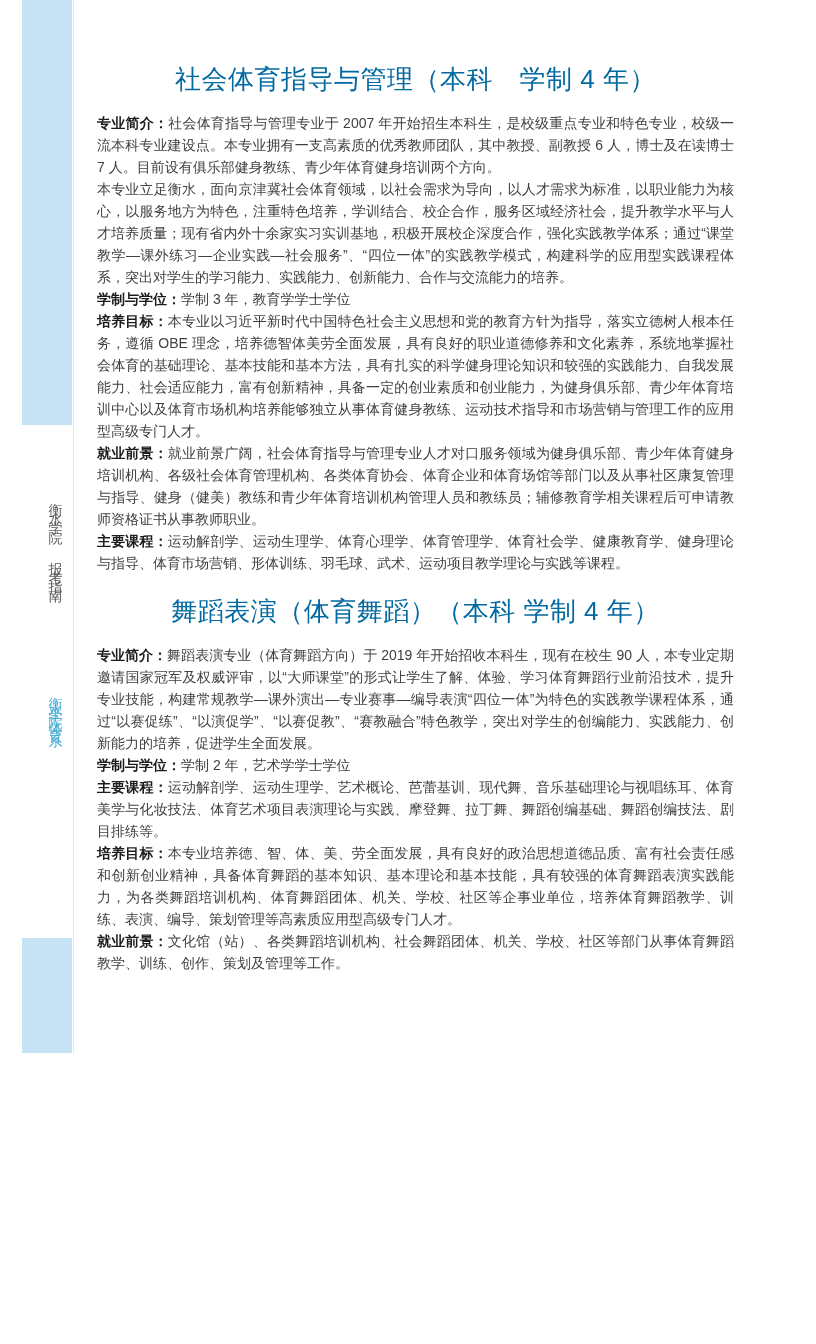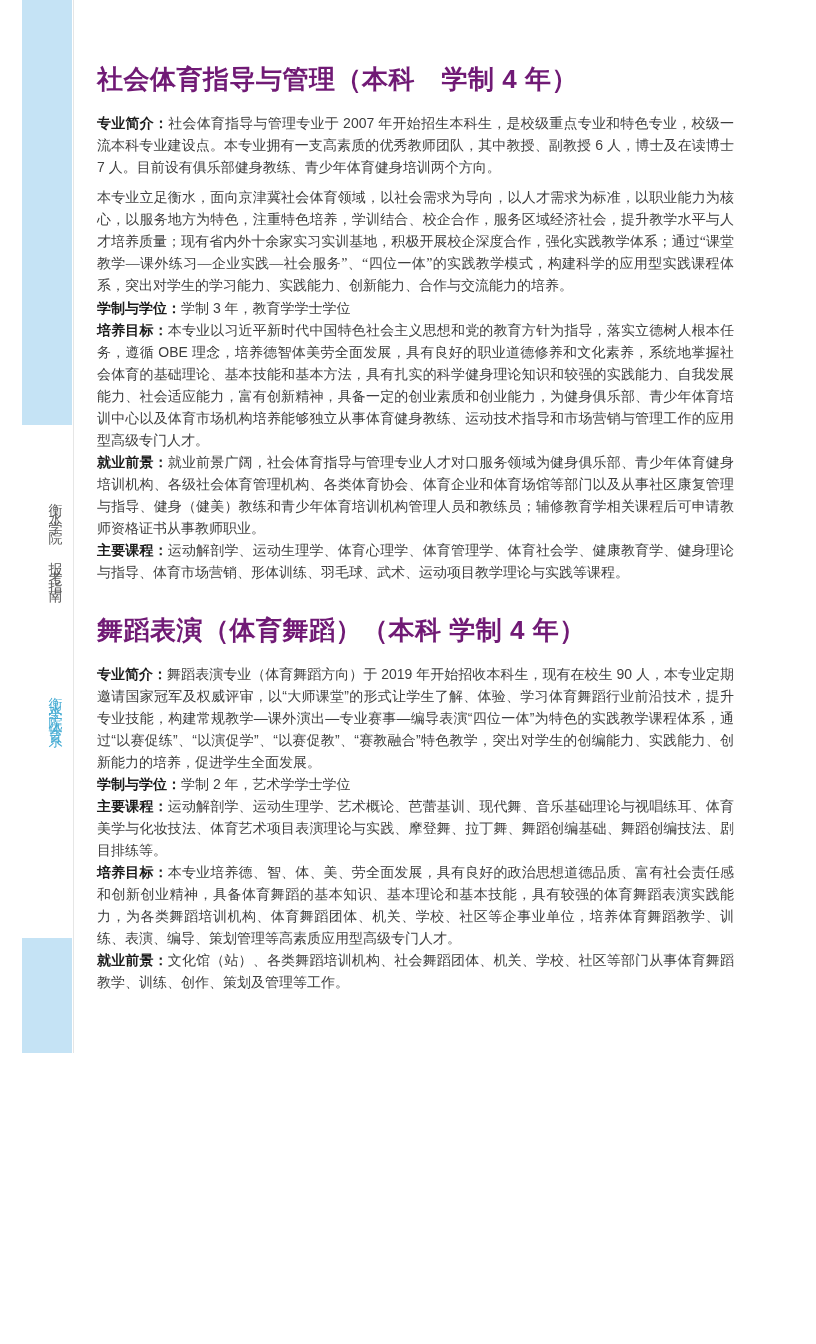--- a/index.html
+++ b/index.html
@@ -28,33 +28,34 @@
   }
   .v-text.gray{top:492px;color:#5a5a5a;letter-spacing:9px;}
   .v-text.blue{top:686px;color:#45abd3;letter-spacing:6px;}
   
   main{
     position:absolute;left:97px;top:62px;width:637px;
   }
   h1.major-title{
     margin:0 0 16px 0;
     font-size:26px;line-height:34px;
-    font-weight:bold;
-    color:#701a75;
+    font-weight:normal;
+    color:#0369a1;
     letter-spacing:0.5px;
+    text-align:center;
   }
   section.major p{
     margin:0;
     font-size:14px;line-height:22px;
     color:#3f3f3f;
     text-align:justify;
   }
-  section.major p.gap-top{margin-top:9px;font-family:Liberation Serif, serif;}
+  section.major p.gap-top{}
   section.major p b{color:#1d1d1d;font-weight:bold;}
-  section.major-2{margin-top:30px;}
+  section.major-2{margin-top:20px;}
 </style>
 </head>
 <body>
 
 <div class="page">
 
   <div class="accent-bar top"></div>
   <div class="v-divider"></div>
   <div class="v-text gray">衡水学院　报考指南</div>
   <div class="v-text blue">衡水学院体育系</div>

